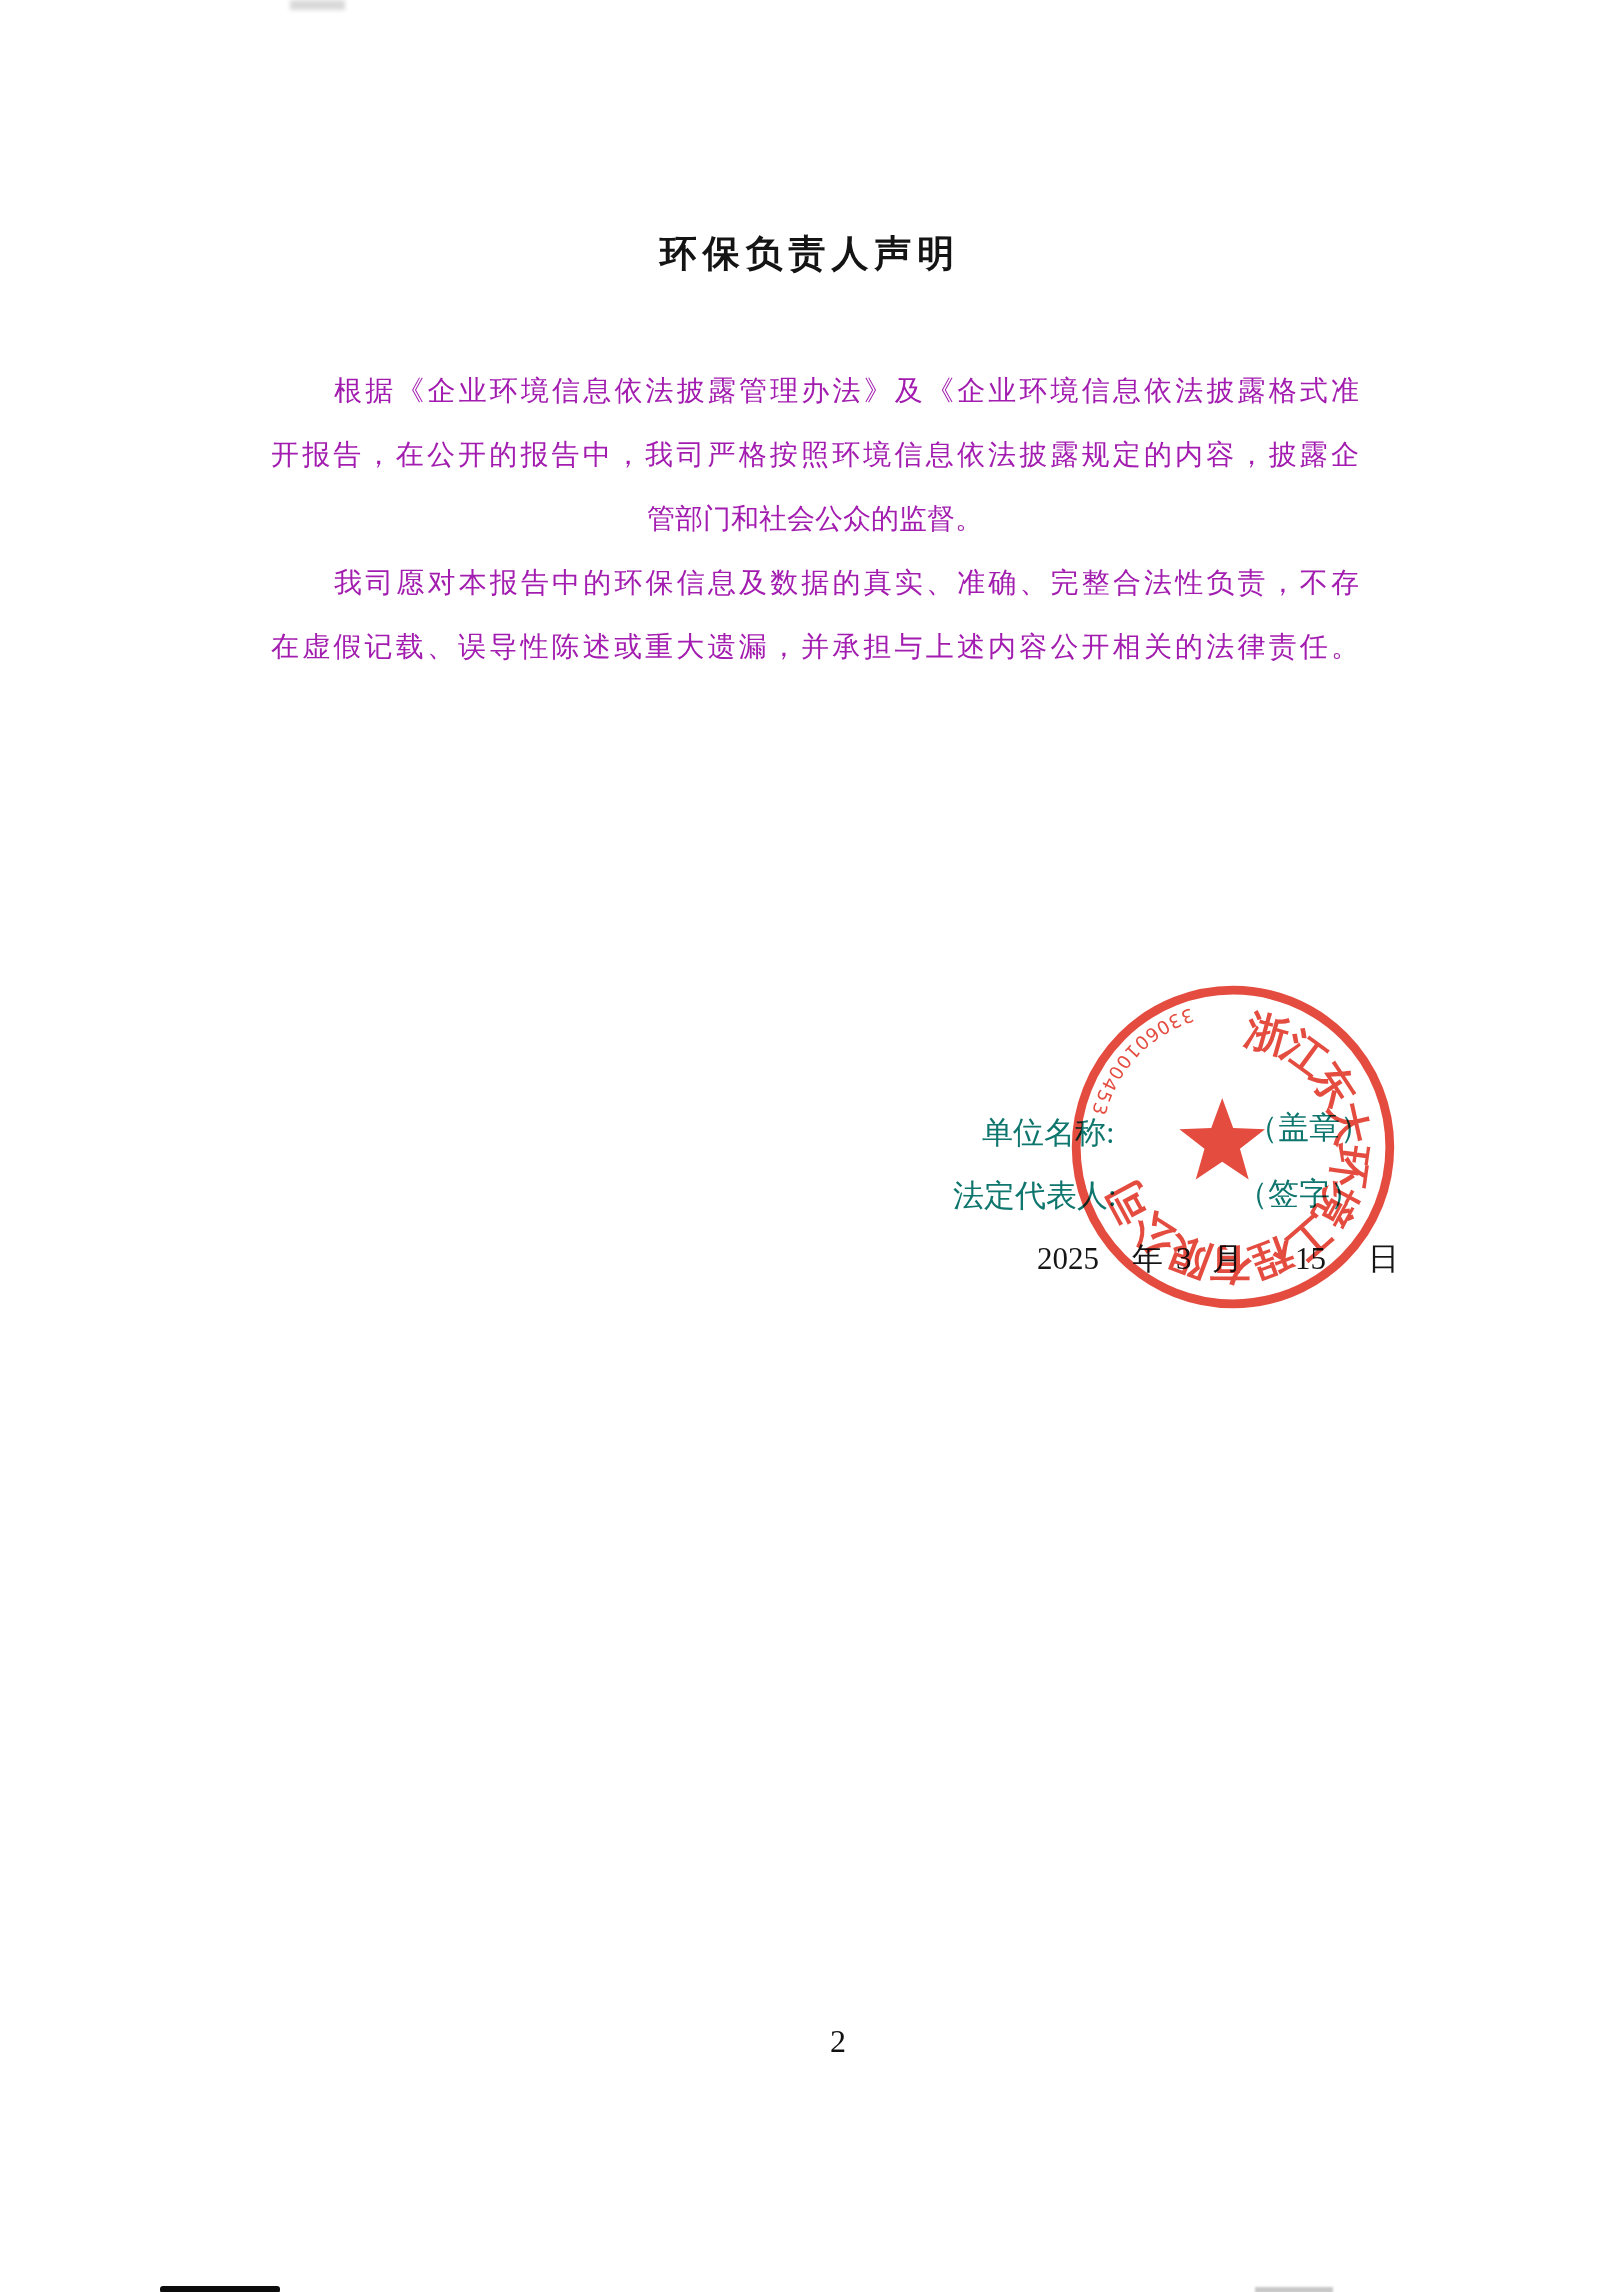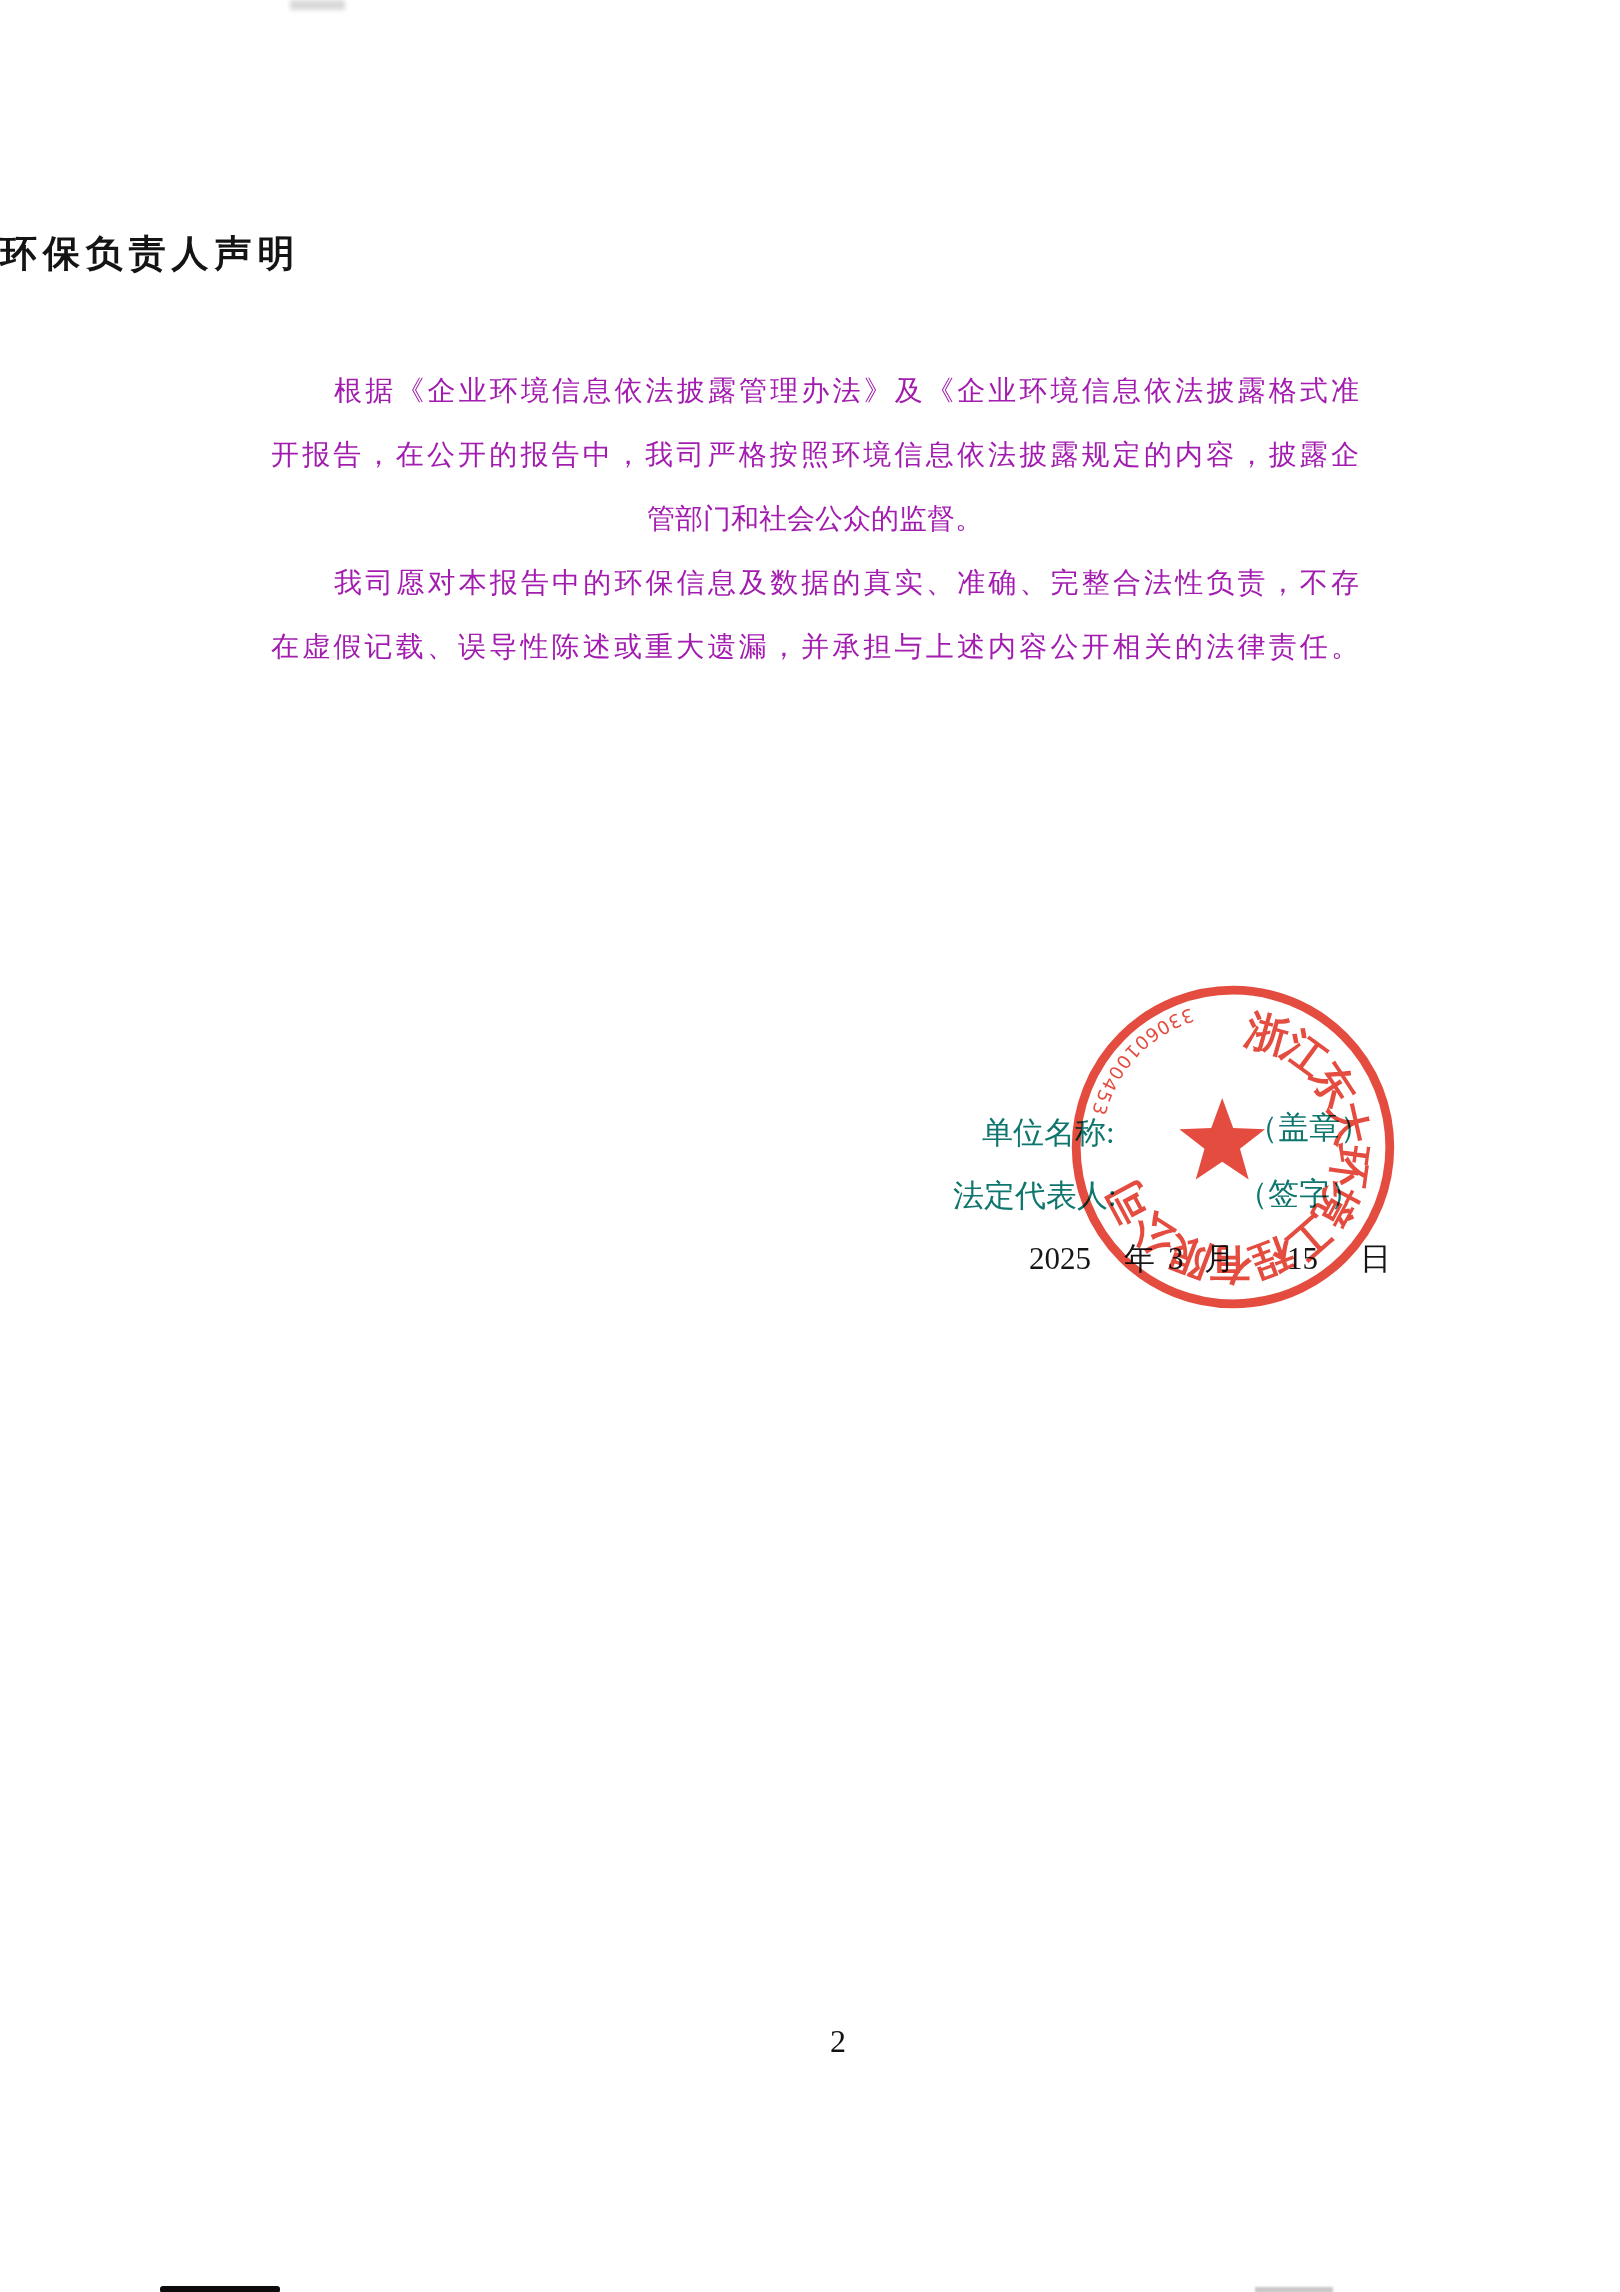--- a/index.html
+++ b/index.html
@@ -7,39 +7,40 @@
     position:relative;
     width:1620px;height:2293px;
     background:#ffffff;
     font-family:"Liberation Serif","DejaVu Serif",serif;
     color:#1c1c1c;
     overflow:hidden;
   }
   
   .doc-title{
     position:absolute;top:231px;left:0;width:100%;
+    text-align:center;
     font-size:37px;font-weight:bold;letter-spacing:5.9px;
     line-height:45px;color:#141414;
   }
   
   .body-block{
     position:absolute;left:271px;top:359px;width:1088px;
     font-size:28px;line-height:64px;color:#a21caf;
   }
   .line{height:64px;}
   .line.j{text-align:justify;text-align-last:justify;}
   .line.ind{text-indent:63px;}
   .line.plain{text-align:center;white-space:nowrap;}
   
   .sig{position:absolute;font-size:31px;line-height:39px;color:#0f766e;white-space:nowrap;}
   #sig-unit-label{left:982px;top:1113px;}
   #sig-unit-value{left:1247px;top:1108px;}
   #sig-rep-label{left:953px;top:1176px;}
   #sig-rep-value{left:1237px;top:1174px;}
-  .date-part{position:absolute;top:1239px;font-size:31px;line-height:39px;color:#161616;}
+  .date-part{position:absolute;top:1239px;font-size:31px;line-height:39px;color:#161616;margin-left:8px;}
   #date-year{left:1029px;}
   #date-year-unit{left:1124px;}
   #date-month{left:1168px;}
   #date-month-unit{left:1204px;}
   #date-day{left:1287px;}
   #date-day-unit{left:1360px;}
   
   .seal{
     position:absolute;left:1037px;top:951px;width:392px;height:392px;
     mix-blend-mode:multiply;opacity:.9;

